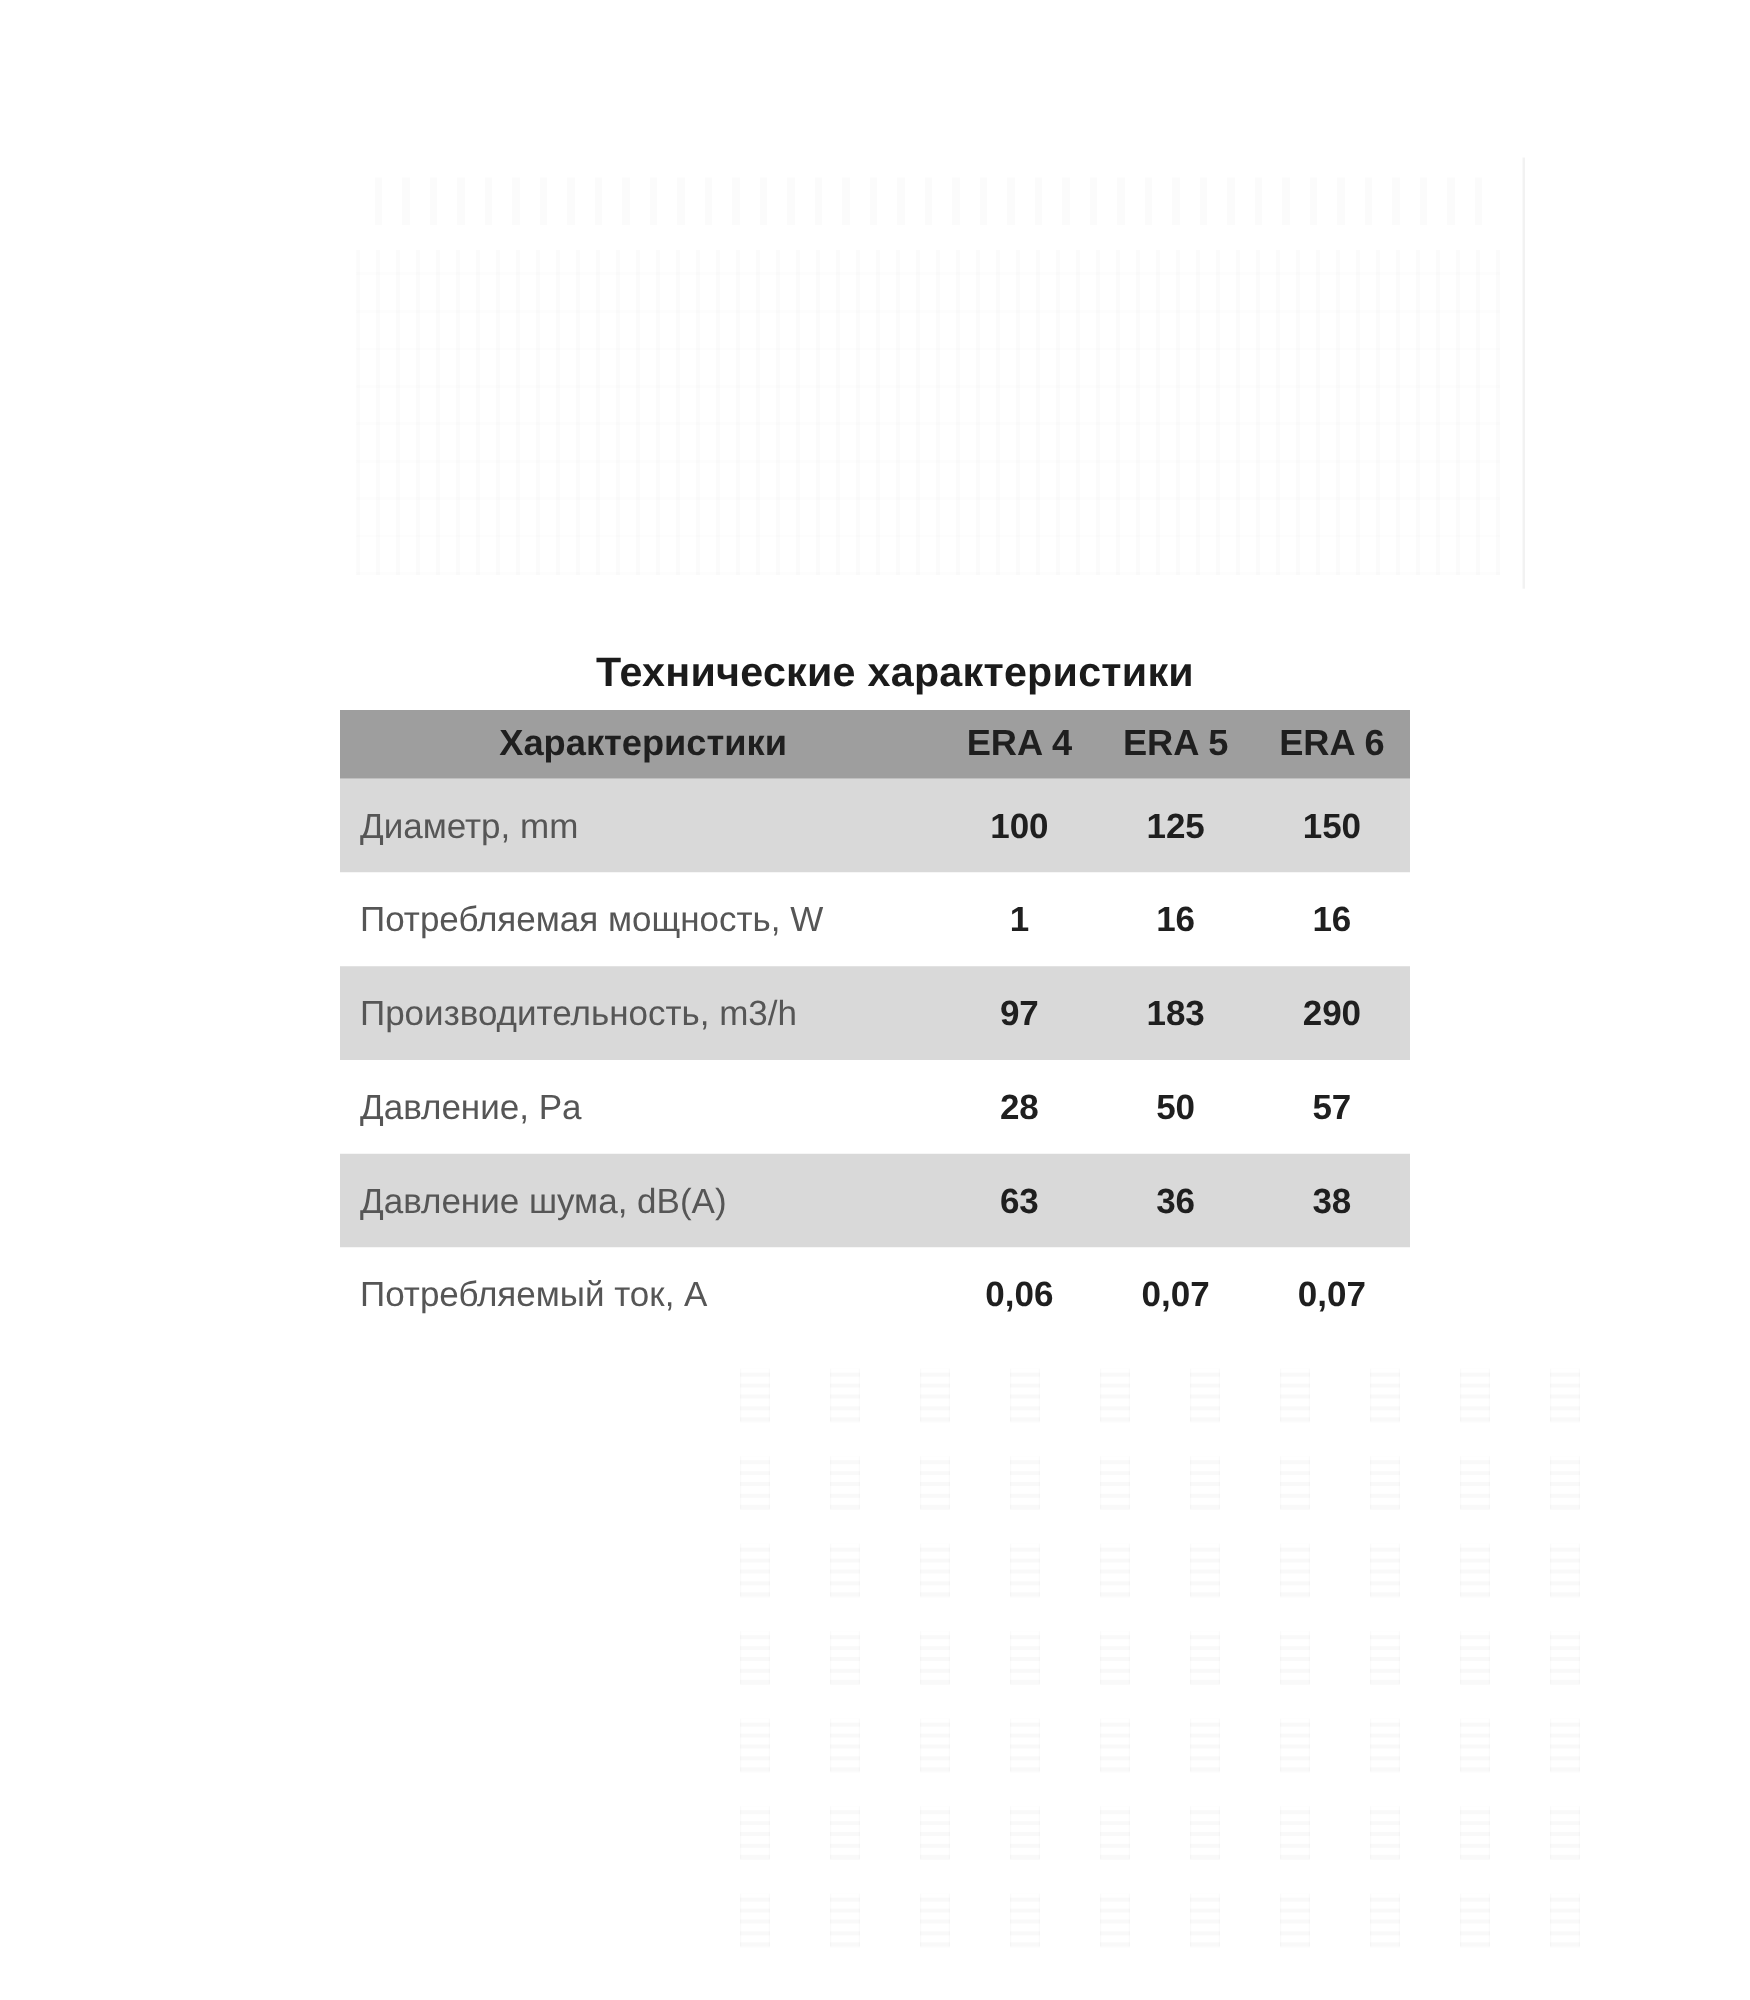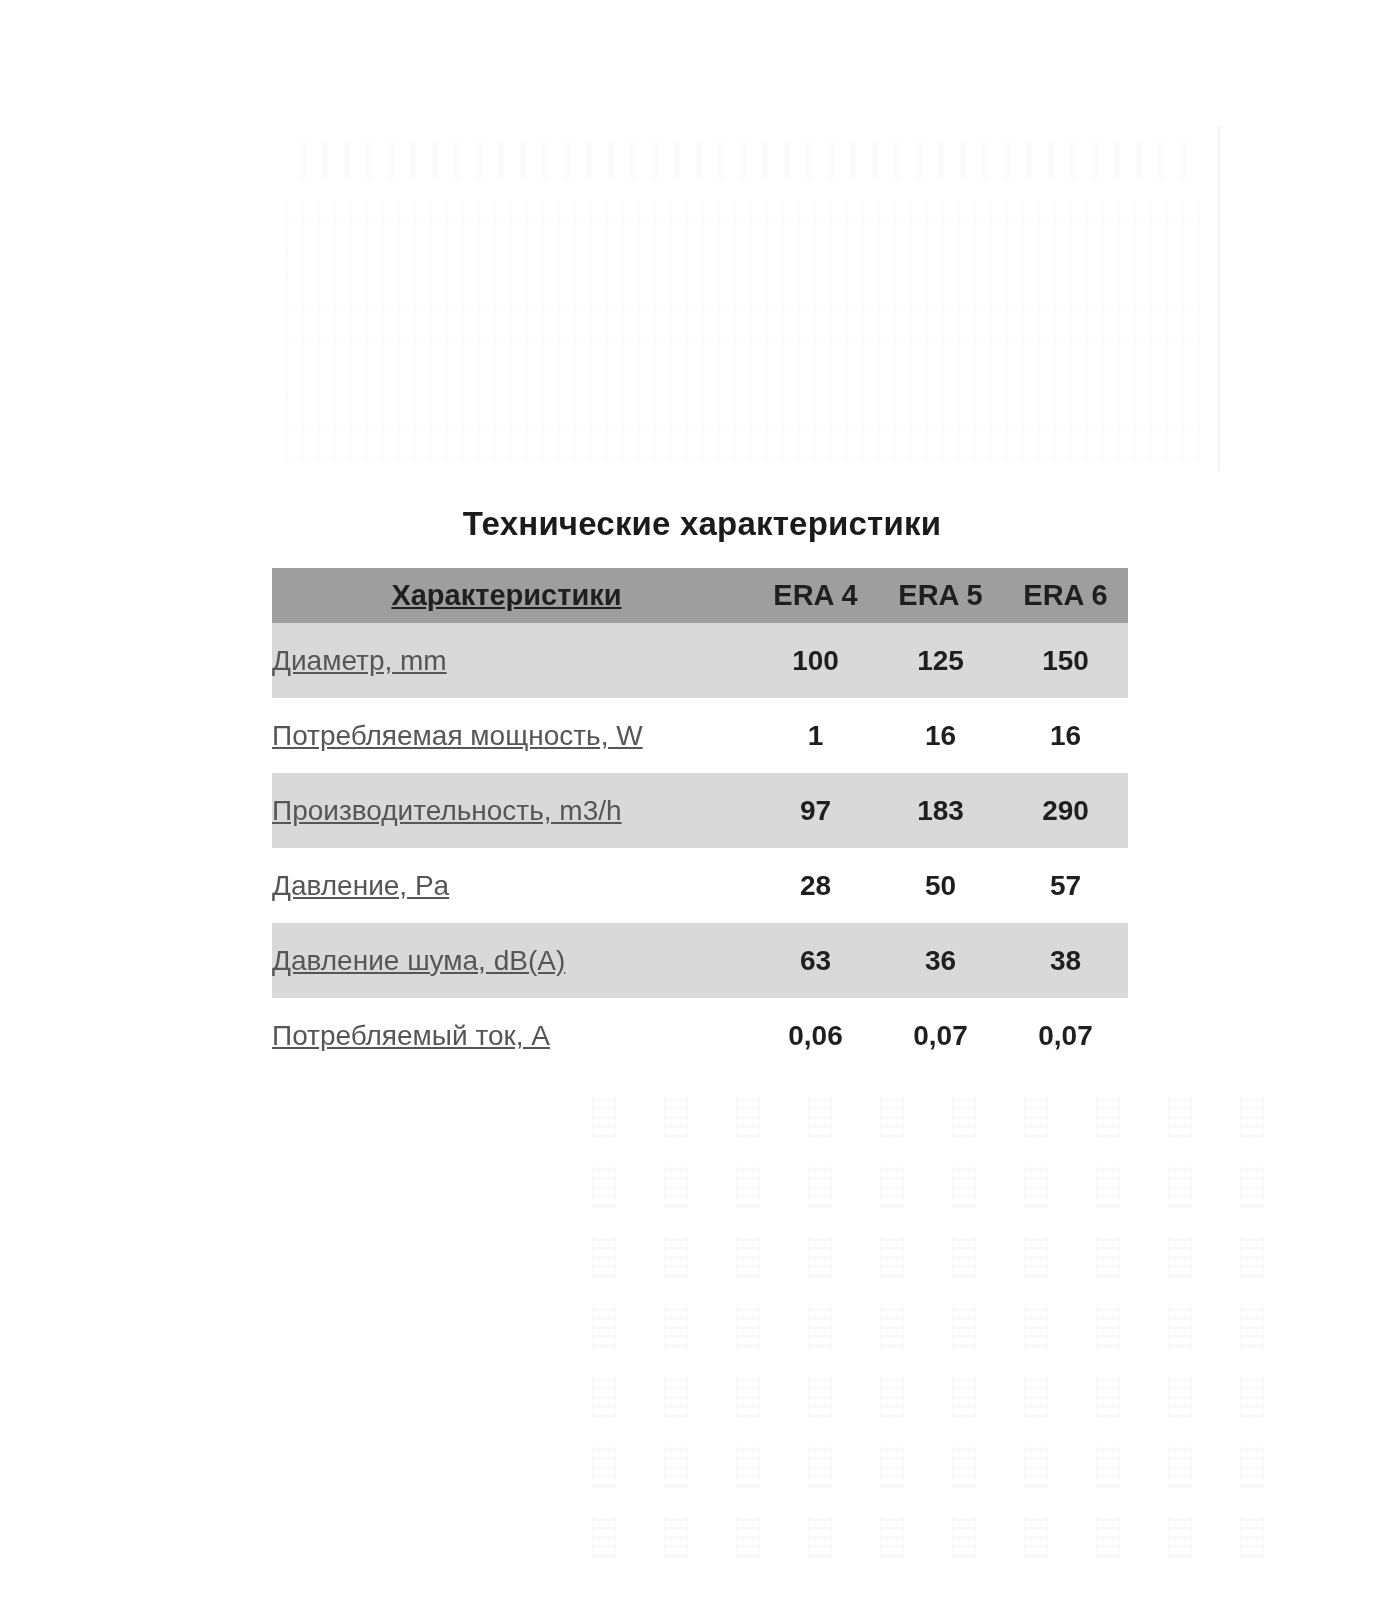--- a/index.html
+++ b/index.html
@@ -42,21 +42,21 @@
   .ghost-tile{
     position:absolute; width:22px; height:42px;
     border:1px solid rgba(0,0,0,0.02); border-top:none;
     background:repeating-linear-gradient(0deg, rgba(0,0,0,0.025) 0 3px, transparent 3px 9px);
   }
 
   
   .title{
     position:absolute;
     left:272px; top:503px; width:856px;
-    margin:2px;
+    margin:16px;
     text-align:center;
     font-size:33px;
     font-weight:bold;
     color:var(--title-text);
     letter-spacing:0.2px;
   }
 
   
   .spec-table{
     position:absolute;
@@ -73,21 +73,21 @@
   }
   .trow{
     display:flex;
     align-items:center;
     height:75px;
     background:var(--row-bg);
     font-size:28px;
   }
   .trow:nth-child(odd){ background:var(--zebra-bg); }
   .cell{ box-sizing:border-box; }
-  .label-cell{ flex:1; padding-left:0;text-decoration:underline; }
+  .label-cell{ flex:1; padding-left:16px; }
   .header-label{ text-align:center; padding-right:12px; }
   .value-cell{ width:125px; text-align:center; flex:0 0 auto; }
   .row-label{ color:var(--label-text); font-weight:normal; }
   .row-value{ font-weight:bold; color:var(--value-text); }
 </style>
 </head>
 <body>
 
 <div class="page">
 

